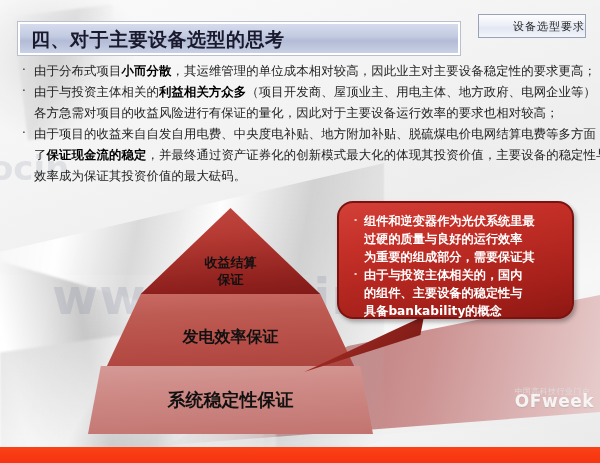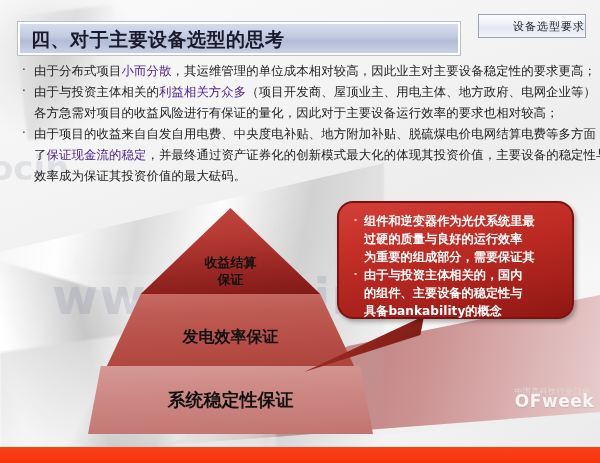--- a/index.html
+++ b/index.html
@@ -207,21 +207,21 @@
   .b-dot {
     width: 20px;
     flex: 0 0 20px;
     text-align: center;
     color: #2a2a2a;
     font-size: 12px;
     line-height: 21px;
   }
   .b-dot.blank { color: transparent; }
   .b-txt { flex: 1 1 auto; overflow: visible; }
-  .hl { color: #4c1d95; font-weight: normal; text-align: center; }
+  .hl { color: #000000; font-weight: bold; text-align: center; }
 
   
   .pyramid {
     position: absolute;
     left: 88px; top: 208px;
     width: 285px; height: 218px;
   }
   .pyr-layer {
     position: absolute;
     left: 0;

